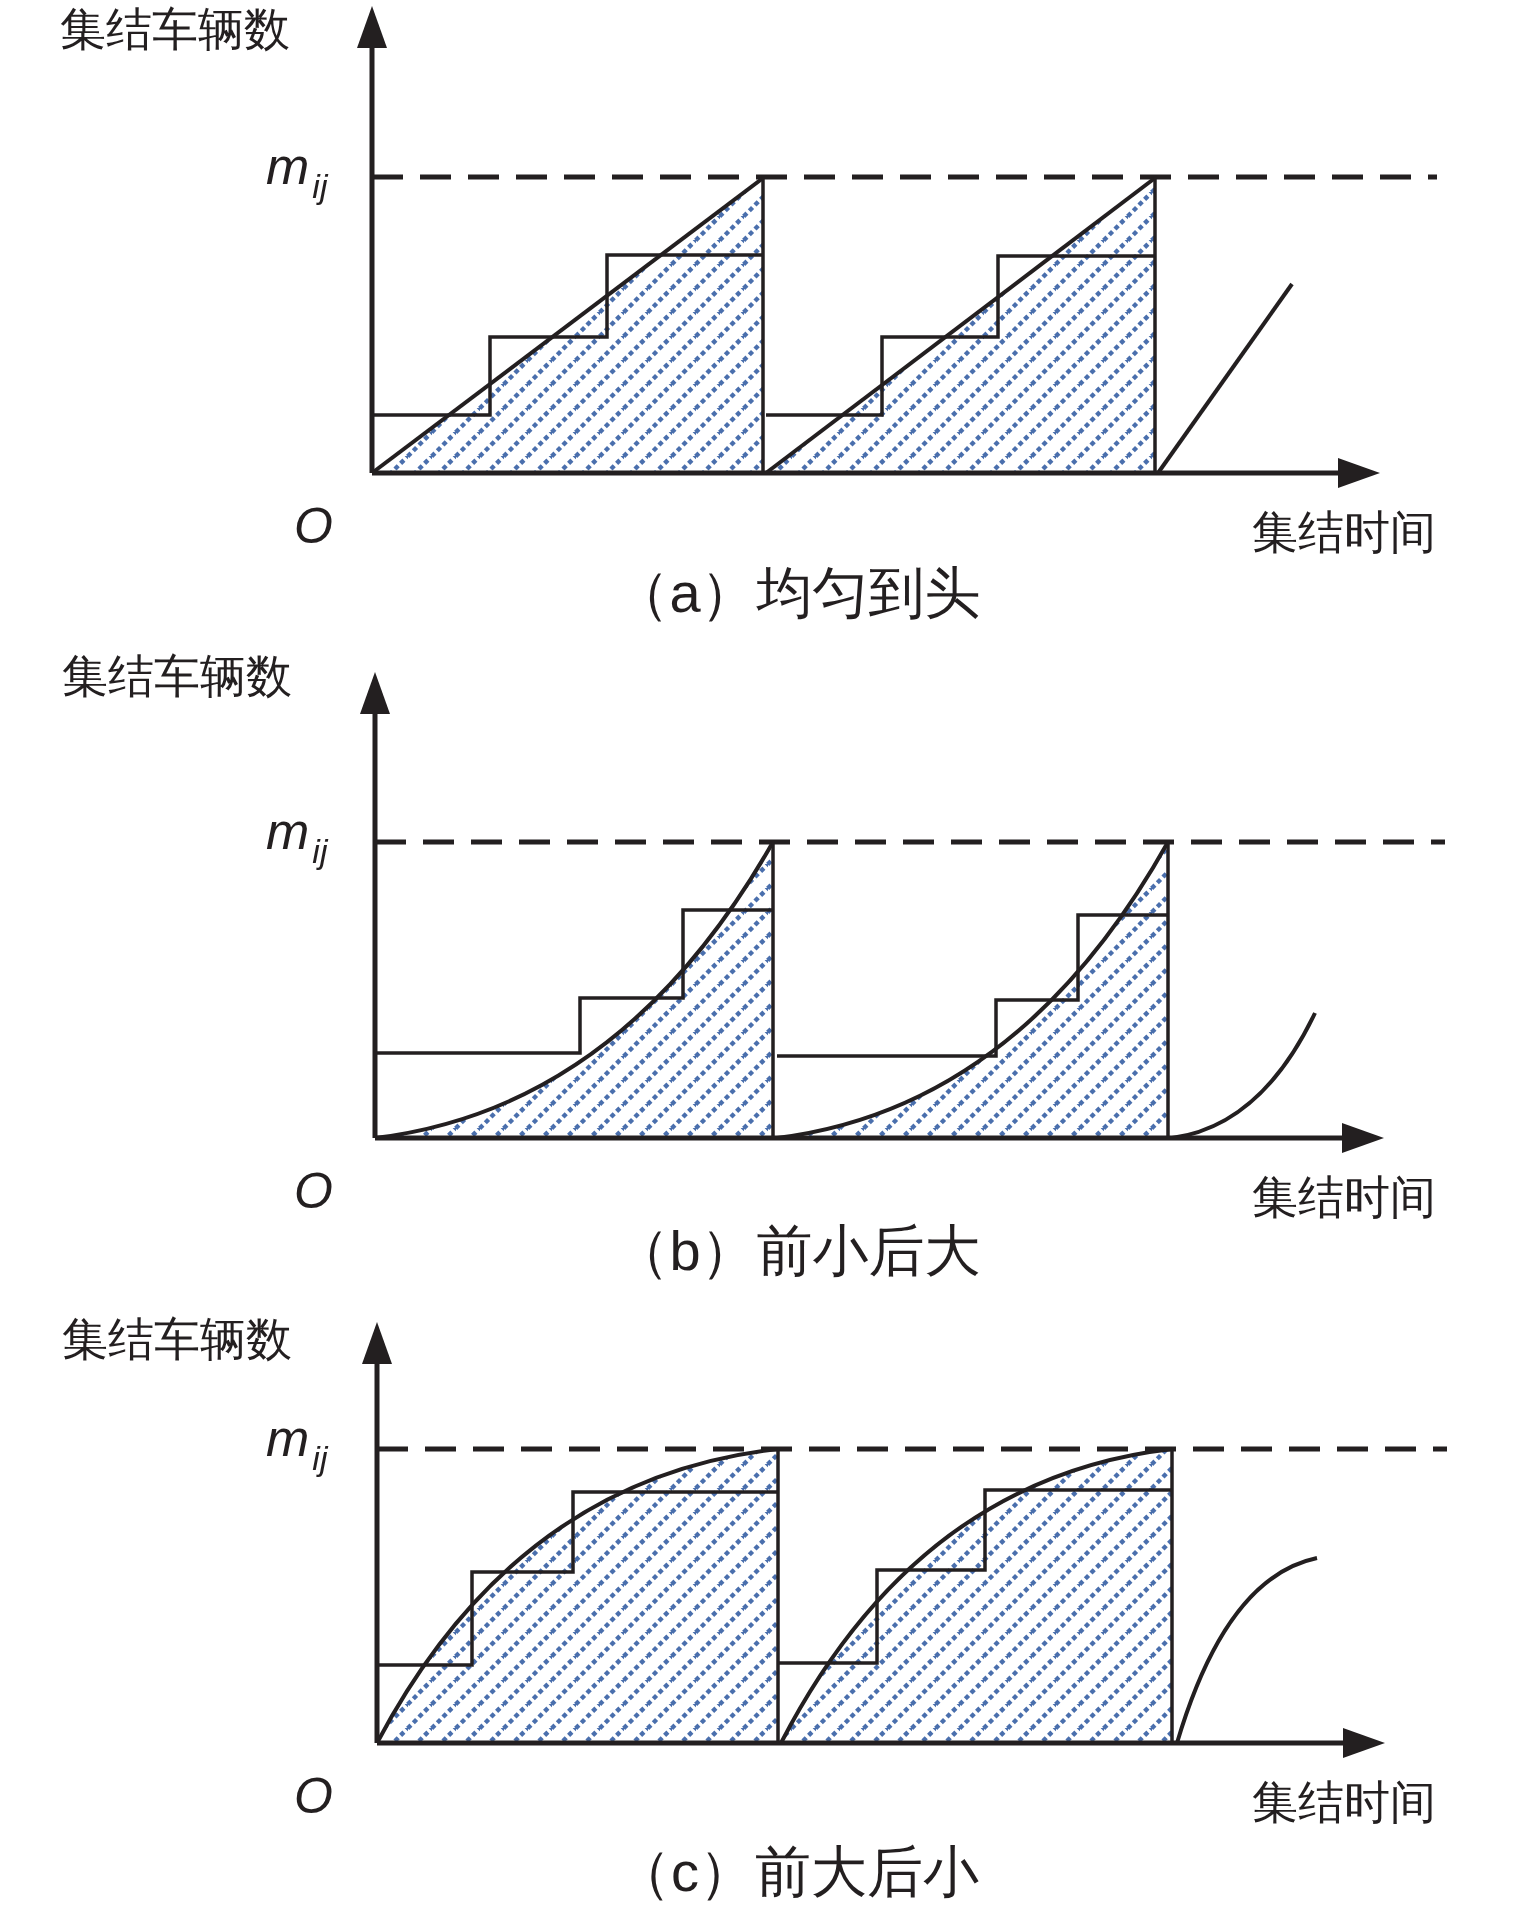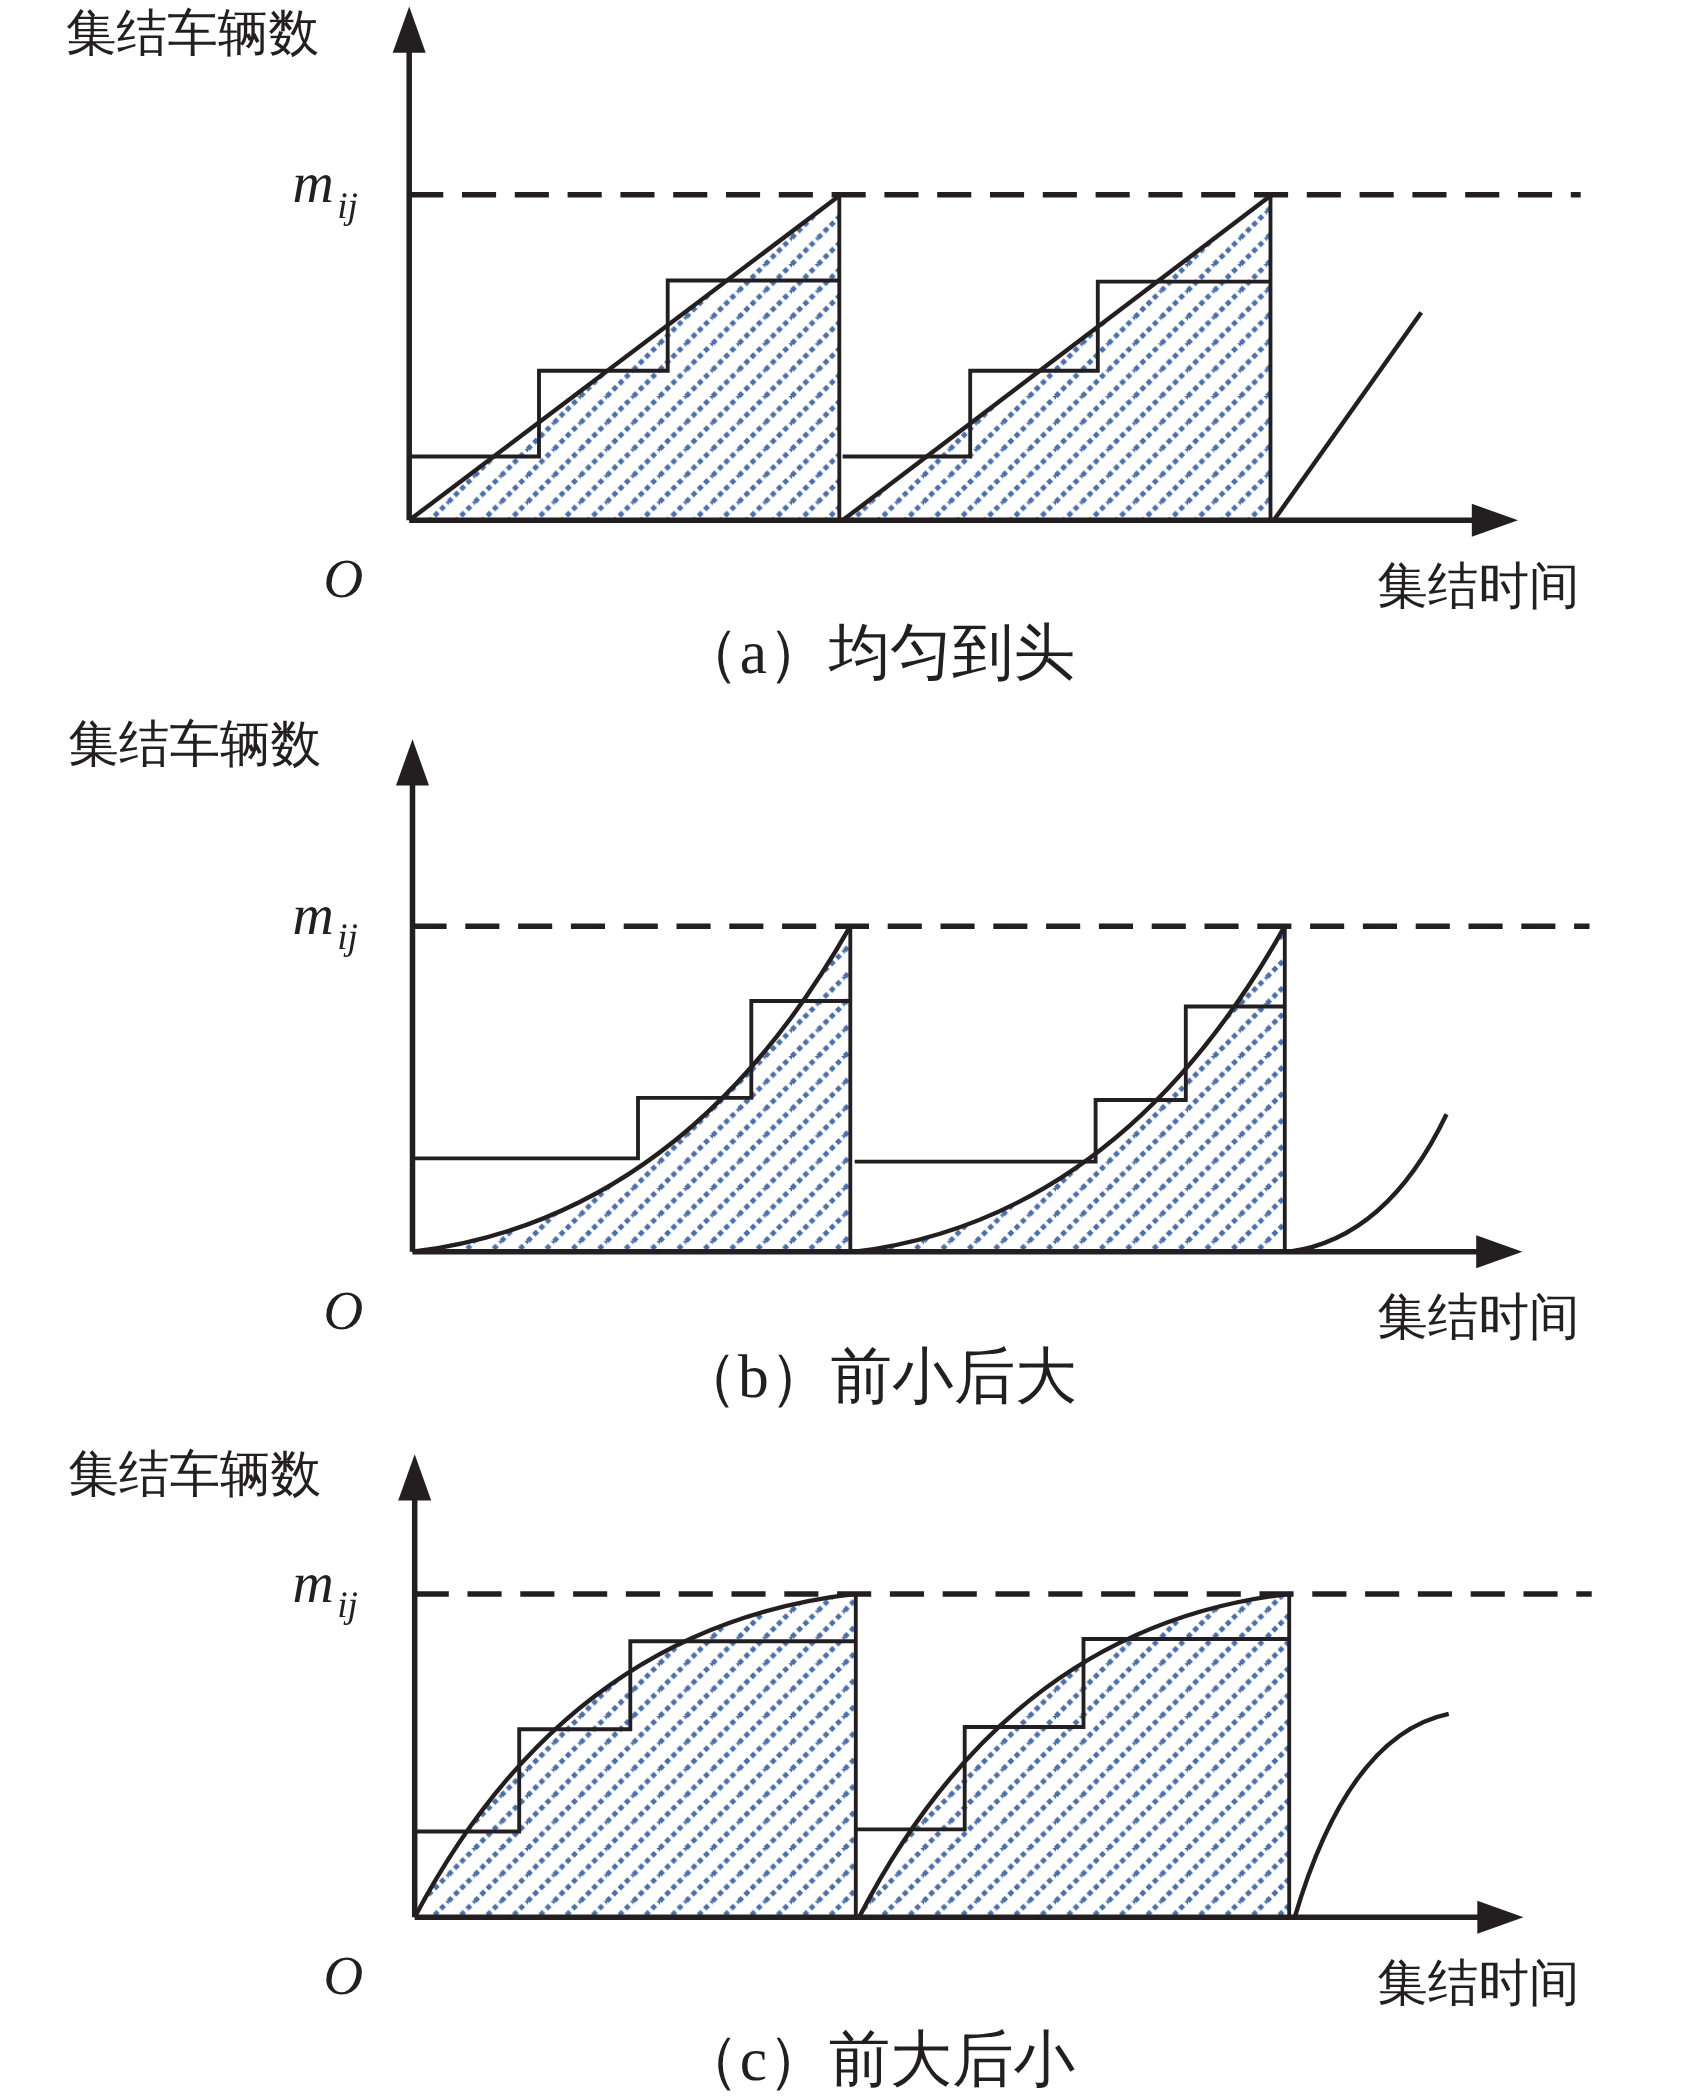--- a/index.html
+++ b/index.html
@@ -1,20 +1,20 @@
 <!DOCTYPE html>
 <html><head>
 <meta charset="utf-8">
 <style>
   html,body{margin:0;padding:0;background:#ffffff;}
   .canvas{
     position:relative;
     width:1535px;height:1905px;
     background:#ffffff;
-    font-family:Liberation Serif, serif;
+    font-family:Liberation Sans, sans-serif;
   }
   svg{display:block;}
   text{fill:#231f20;}
   .cjk{font-size:46px;}
   .caption{font-size:56px;}
   .mlabel{font-size:52px;font-style:italic;}
   .msub{font-size:34px;font-style:italic;}
   .olabel{font-size:50px;font-style:italic;}
 </style>
 </head>

